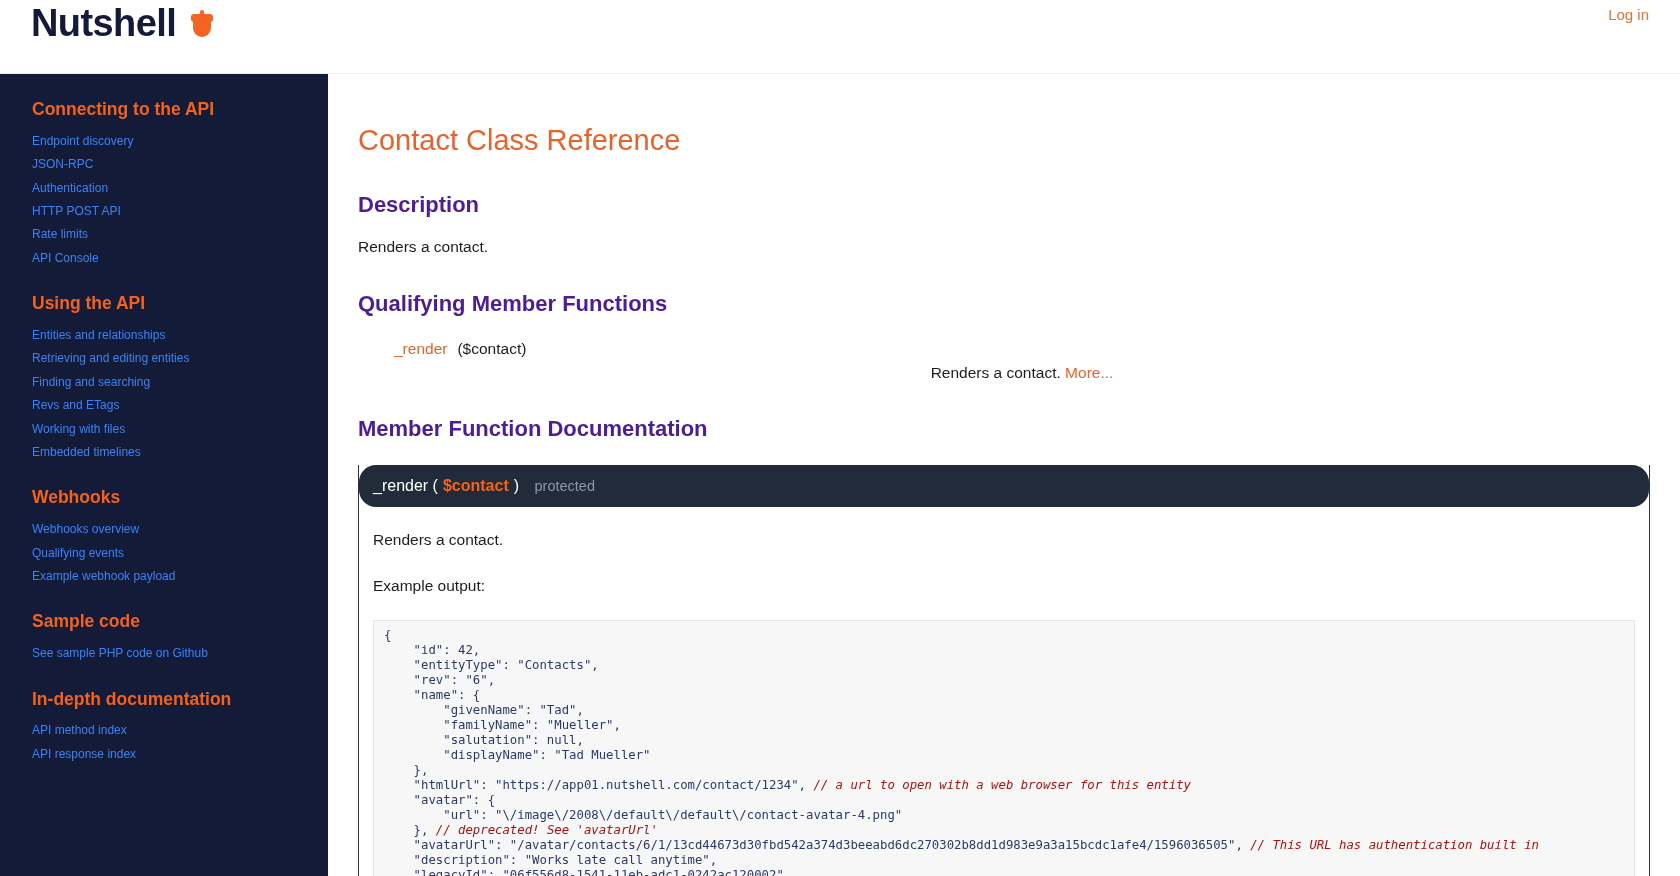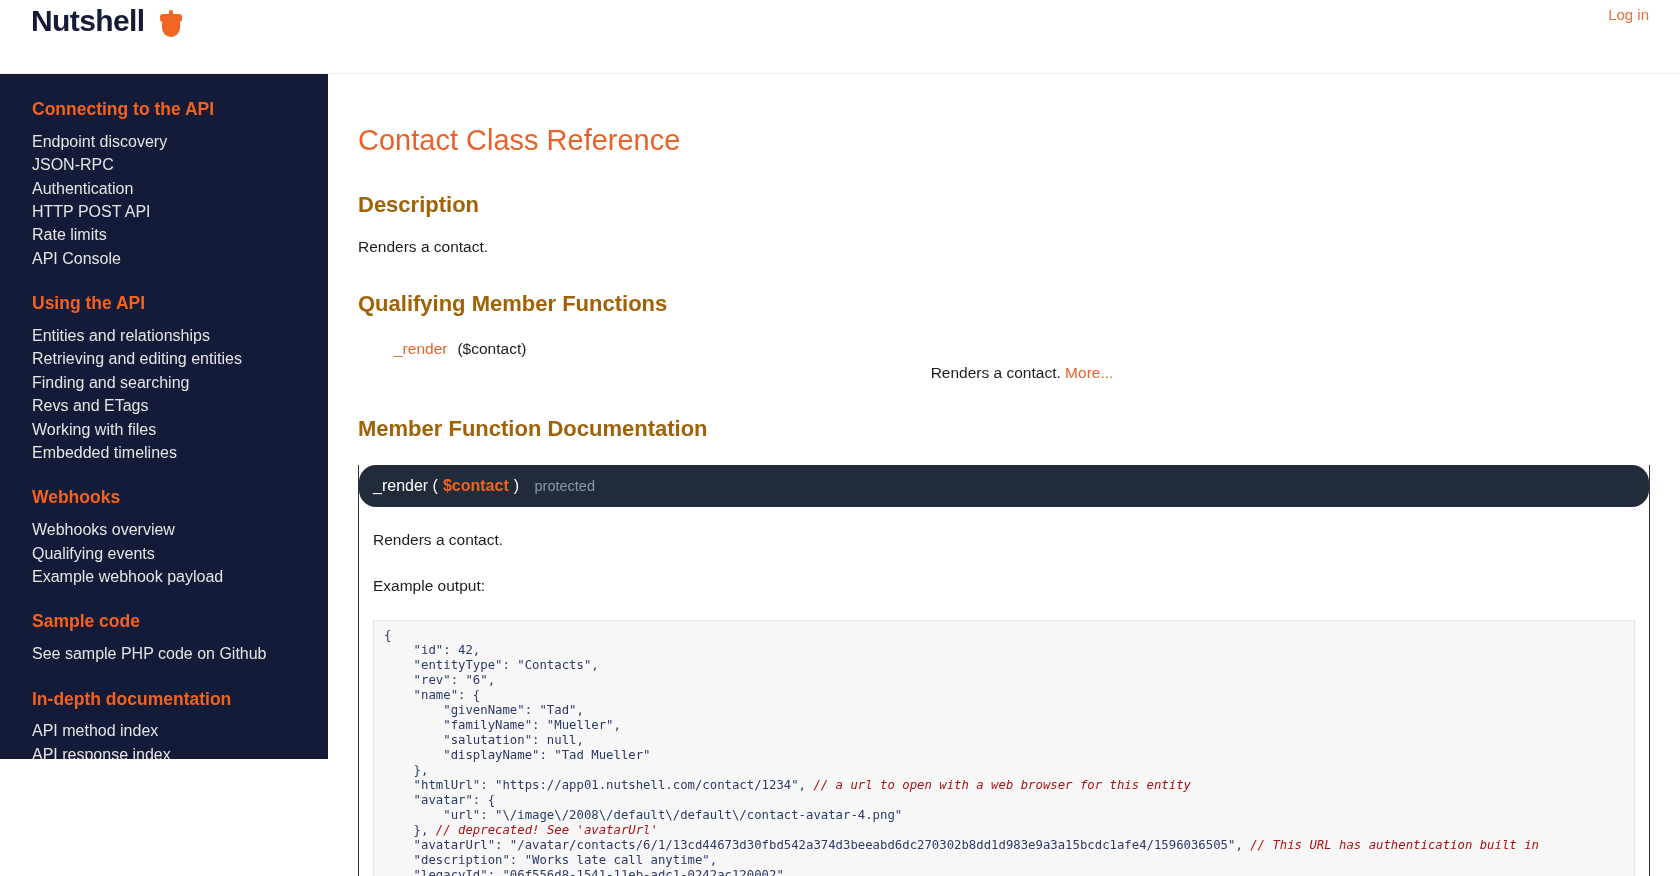--- a/index.html
+++ b/index.html
@@ -13,22 +13,22 @@
 
   
   .topbar {
     position: absolute; top: 0; left: 0;
     width: 1680px; height: 74px;
     background: #ffffff;
     border-bottom: 1px solid #eceef0;
   }
   .logo {
     position: absolute; left: 31px; top: 4px;
-    display: flex; align-items: center;
-    font-size: 30px; font-weight: 700;
+    display: flex; 
+    font-size: 38px; font-weight: 700;
     color: #141b38;
     letter-spacing: -0.6px;
     line-height: 1;
     gap: 8px;
   }
   .acorn {
     position: relative;
     width: 22px; height: 28px;
     margin-left: 7px; margin-top: 6px;
   }
@@ -54,38 +54,38 @@
     position: absolute; right: 31px; top: 6px;
     font-size: 15px;
     color: #e8703a;
     text-decoration: none;
     cursor: pointer;
   }
 
   
   .sidebar {
     position: absolute; left: 0; top: 74px;
-    width: 328px; height: 685px;
+    width: 328px; height: 802px;
     background: #141b38;
     padding: 24px 0 0 0;
     overflow: hidden;
   }
   .nav-section { margin-bottom: 22px; }
   .nav-heading {
     color: #f2621d;
     font-size: 17.5px;
     font-weight: 700;
     padding: 0 32px;
     margin-bottom: 9px;
     line-height: 1.3;
   }
   .nav-item {
     display: block;
-    color: #e5e5e5;
-    font-size: 16px;
+    color: #3b82f6;
+    font-size: 12px;
     padding: 0px 32px;
     line-height: 23.4px;
     text-decoration: none;
     cursor: pointer;
   }
 
   
   .main {
     position: absolute; left: 328px; top: 74px;
     width: 1352px; height: 802px;
@@ -97,21 +97,21 @@
 
   h1.page-title {
     color: #e8622a;
     font-size: 29px;
     font-weight: 400;
     margin: 16px 0 0 0;
     padding-top: 6px;
     line-height: 1.3;
   }
   h2.section-title {
-    color: #a16207;
+    color: #4c1d95;
     font-size: 22px;
     font-weight: 700;
     margin: 31px 0 0 0;
     line-height: 1.3;
   }
   p.body-text {
     color: #1d1d1d;
     font-size: 15.5px;
     margin: 17px 0 0 0;
     line-height: 1.45;

